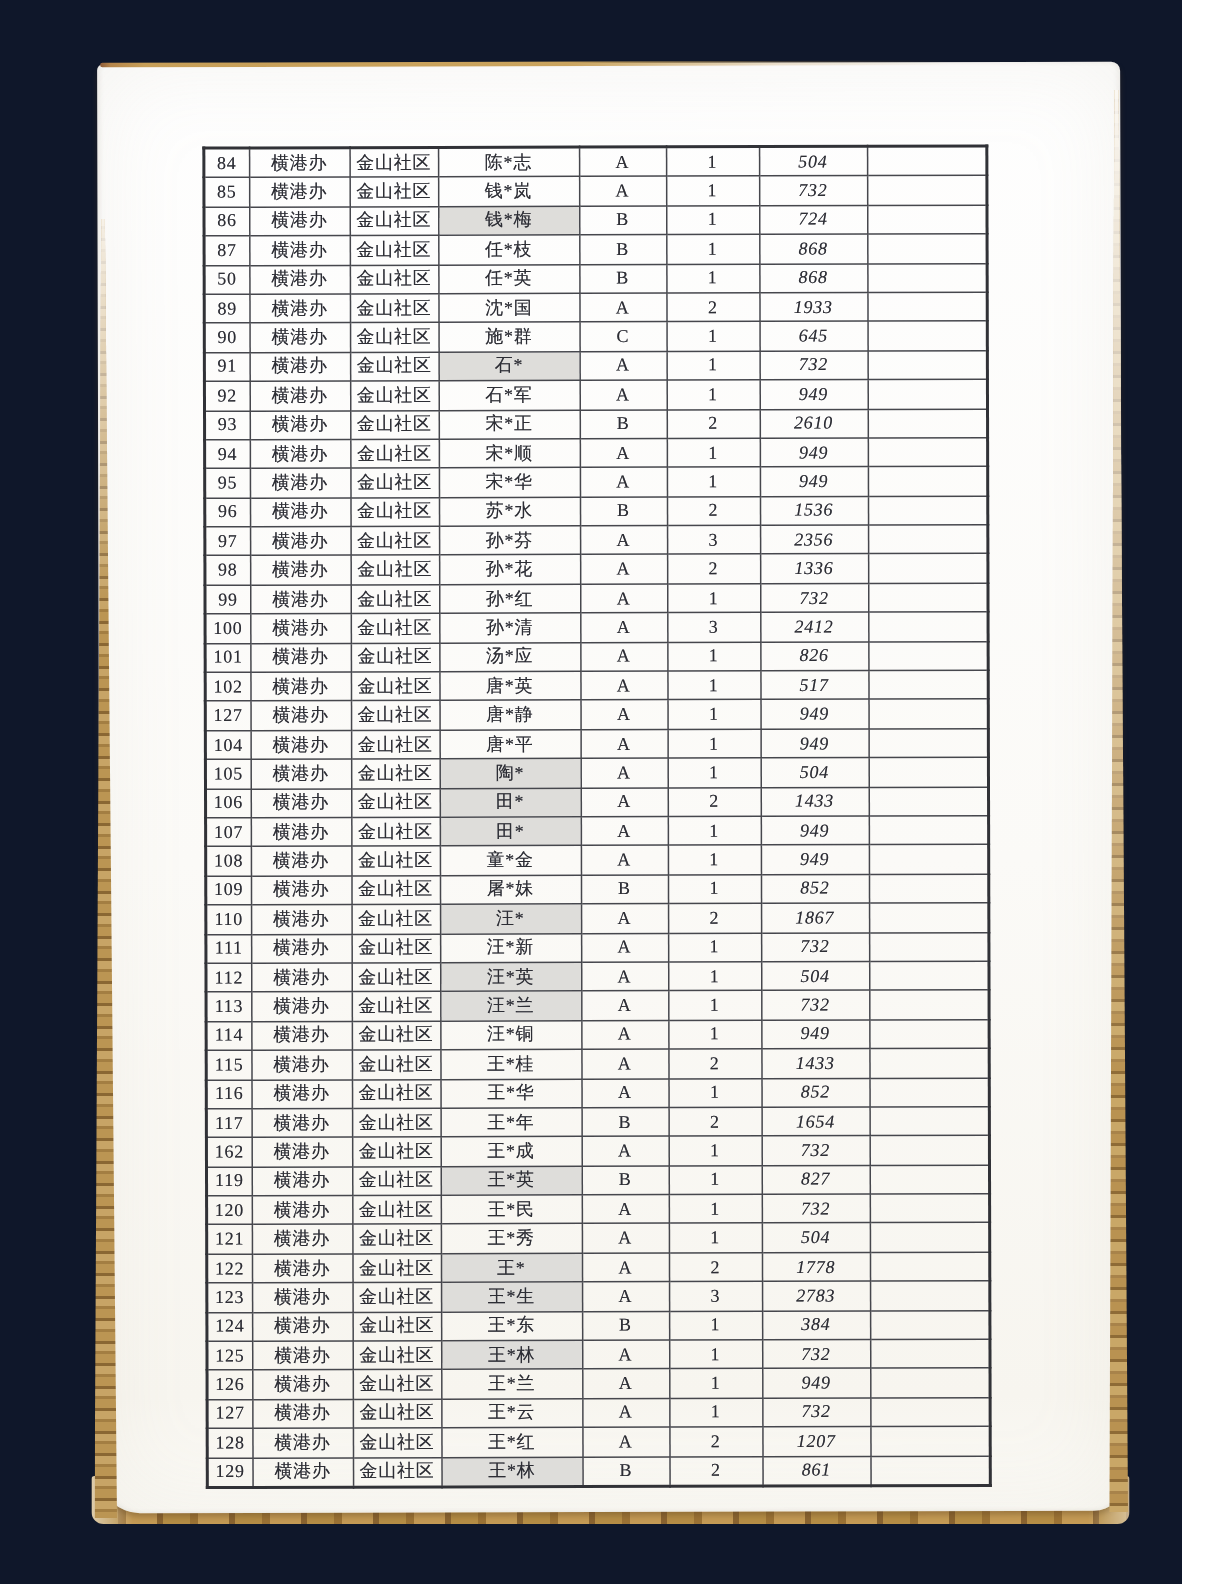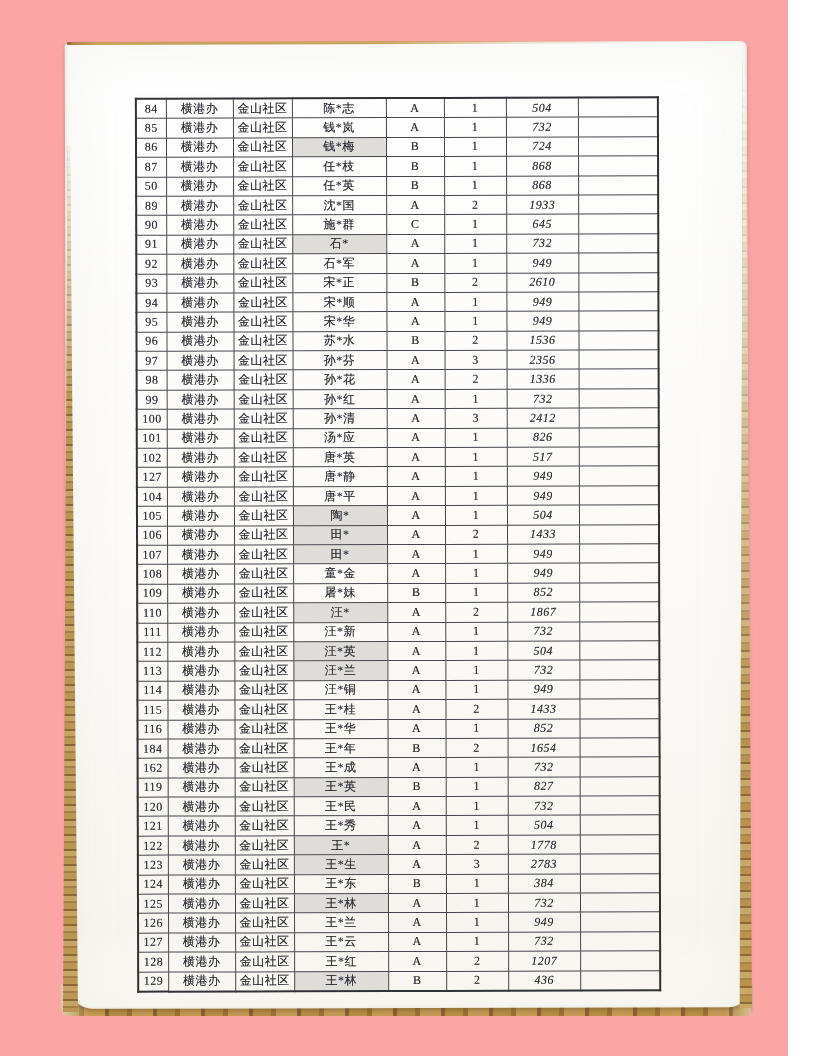--- a/index.html
+++ b/index.html
@@ -1,20 +1,20 @@
 <!DOCTYPE html>
 <html><head>
 <meta charset="utf-8">
 <style>
   html,body{margin:0;padding:0;}
   body{
     width:816px;height:1056px;overflow:hidden;background:#ffffff;
     font-family:"Liberation Serif","DejaVu Serif",serif;
   }
-  .scene{position:relative;width:788px;height:1056px;background:#fca5a5;}
+  .scene{position:relative;width:788px;height:1056px;background:#0f172a;}
 
   
   .wood-bottom{
     position:absolute;left:61px;top:984px;width:692px;height:32px;z-index:0;
     border-radius:2px 2px 8px 8px;
     background:
       linear-gradient(90deg,rgba(255,255,255,.55) 0,rgba(255,255,255,0) 4%,rgba(255,255,255,0) 96%,rgba(255,255,255,.45) 100%),
       repeating-linear-gradient(90deg,#b68e46 0 18px,#9c7335 18px 23px,#c59b55 23px 44px,#8a6430 44px 48px);
   }
   .wood-left{
@@ -412,21 +412,21 @@
     <td class="c-no">116</td>
     <td class="c-office">横港办</td>
     <td class="c-community">金山社区</td>
     <td class="c-name">王*华</td>
     <td class="c-grade">A</td>
     <td class="c-count">1</td>
     <td class="c-amount">852</td>
     <td class="c-note"></td>
   </tr>
           <tr>
-    <td class="c-no">184</td>
+    <td class="c-no">117</td>
     <td class="c-office">横港办</td>
     <td class="c-community">金山社区</td>
     <td class="c-name">王*年</td>
     <td class="c-grade">B</td>
     <td class="c-count">2</td>
     <td class="c-amount">1654</td>
     <td class="c-note"></td>
   </tr>
           <tr>
     <td class="c-no">162</td>
@@ -538,19 +538,19 @@
     <td class="c-amount">1207</td>
     <td class="c-note"></td>
   </tr>
           <tr>
     <td class="c-no">129</td>
     <td class="c-office">横港办</td>
     <td class="c-community">金山社区</td>
     <td class="c-name hl">王*林</td>
     <td class="c-grade">B</td>
     <td class="c-count">2</td>
-    <td class="c-amount">436</td>
+    <td class="c-amount">861</td>
     <td class="c-note"></td>
   </tr>
         </tbody>
     </table>
   </div>
 </div>
 
 </body></html>

